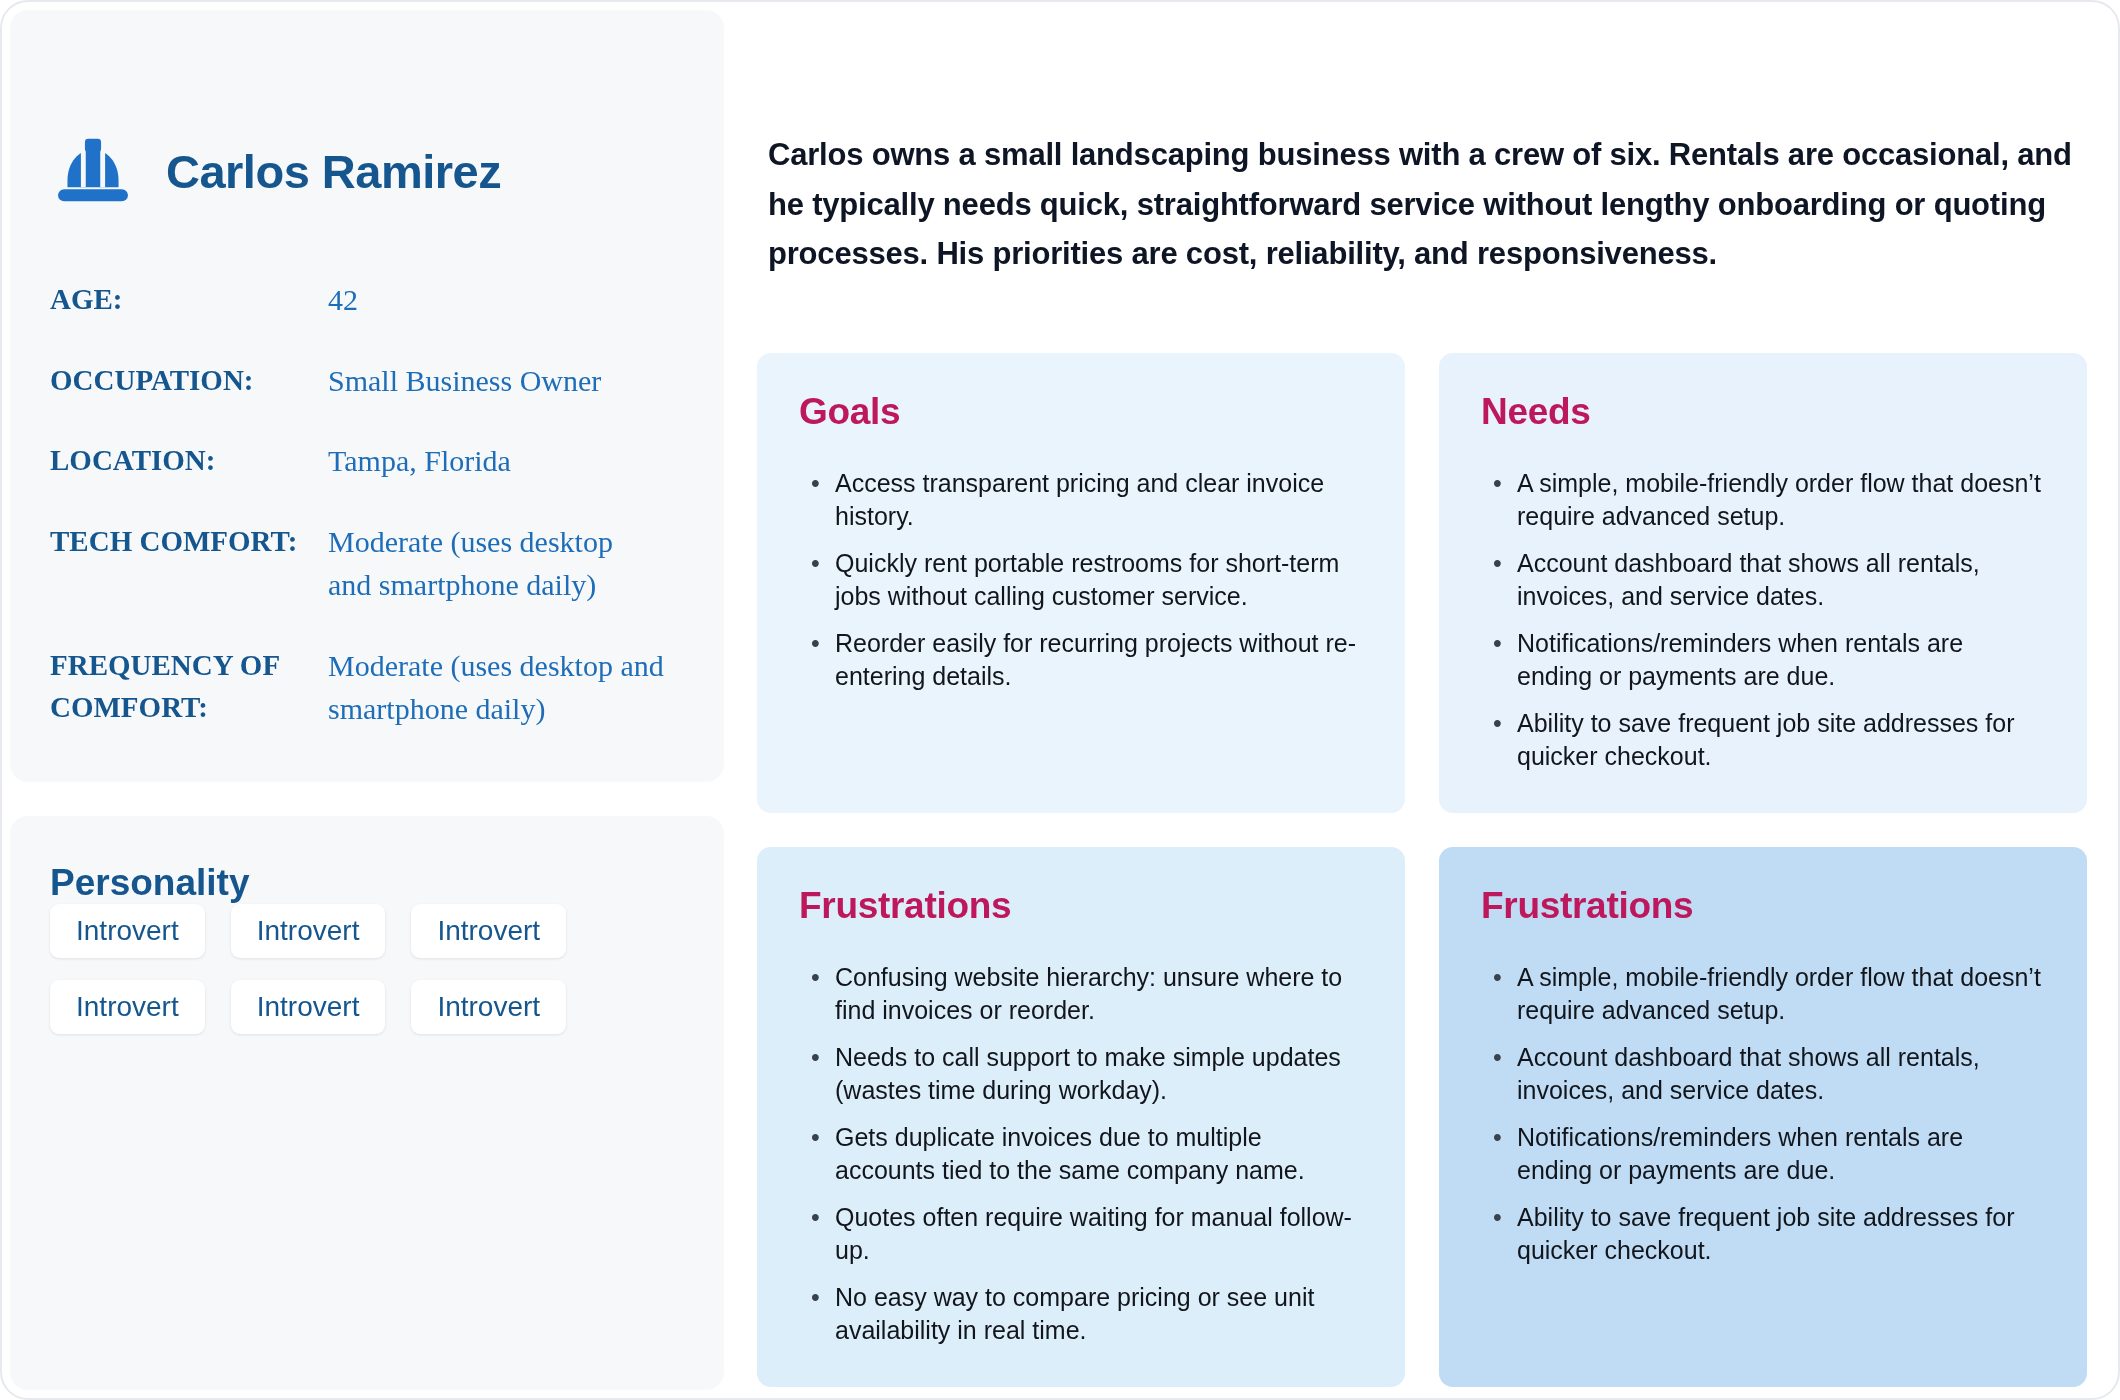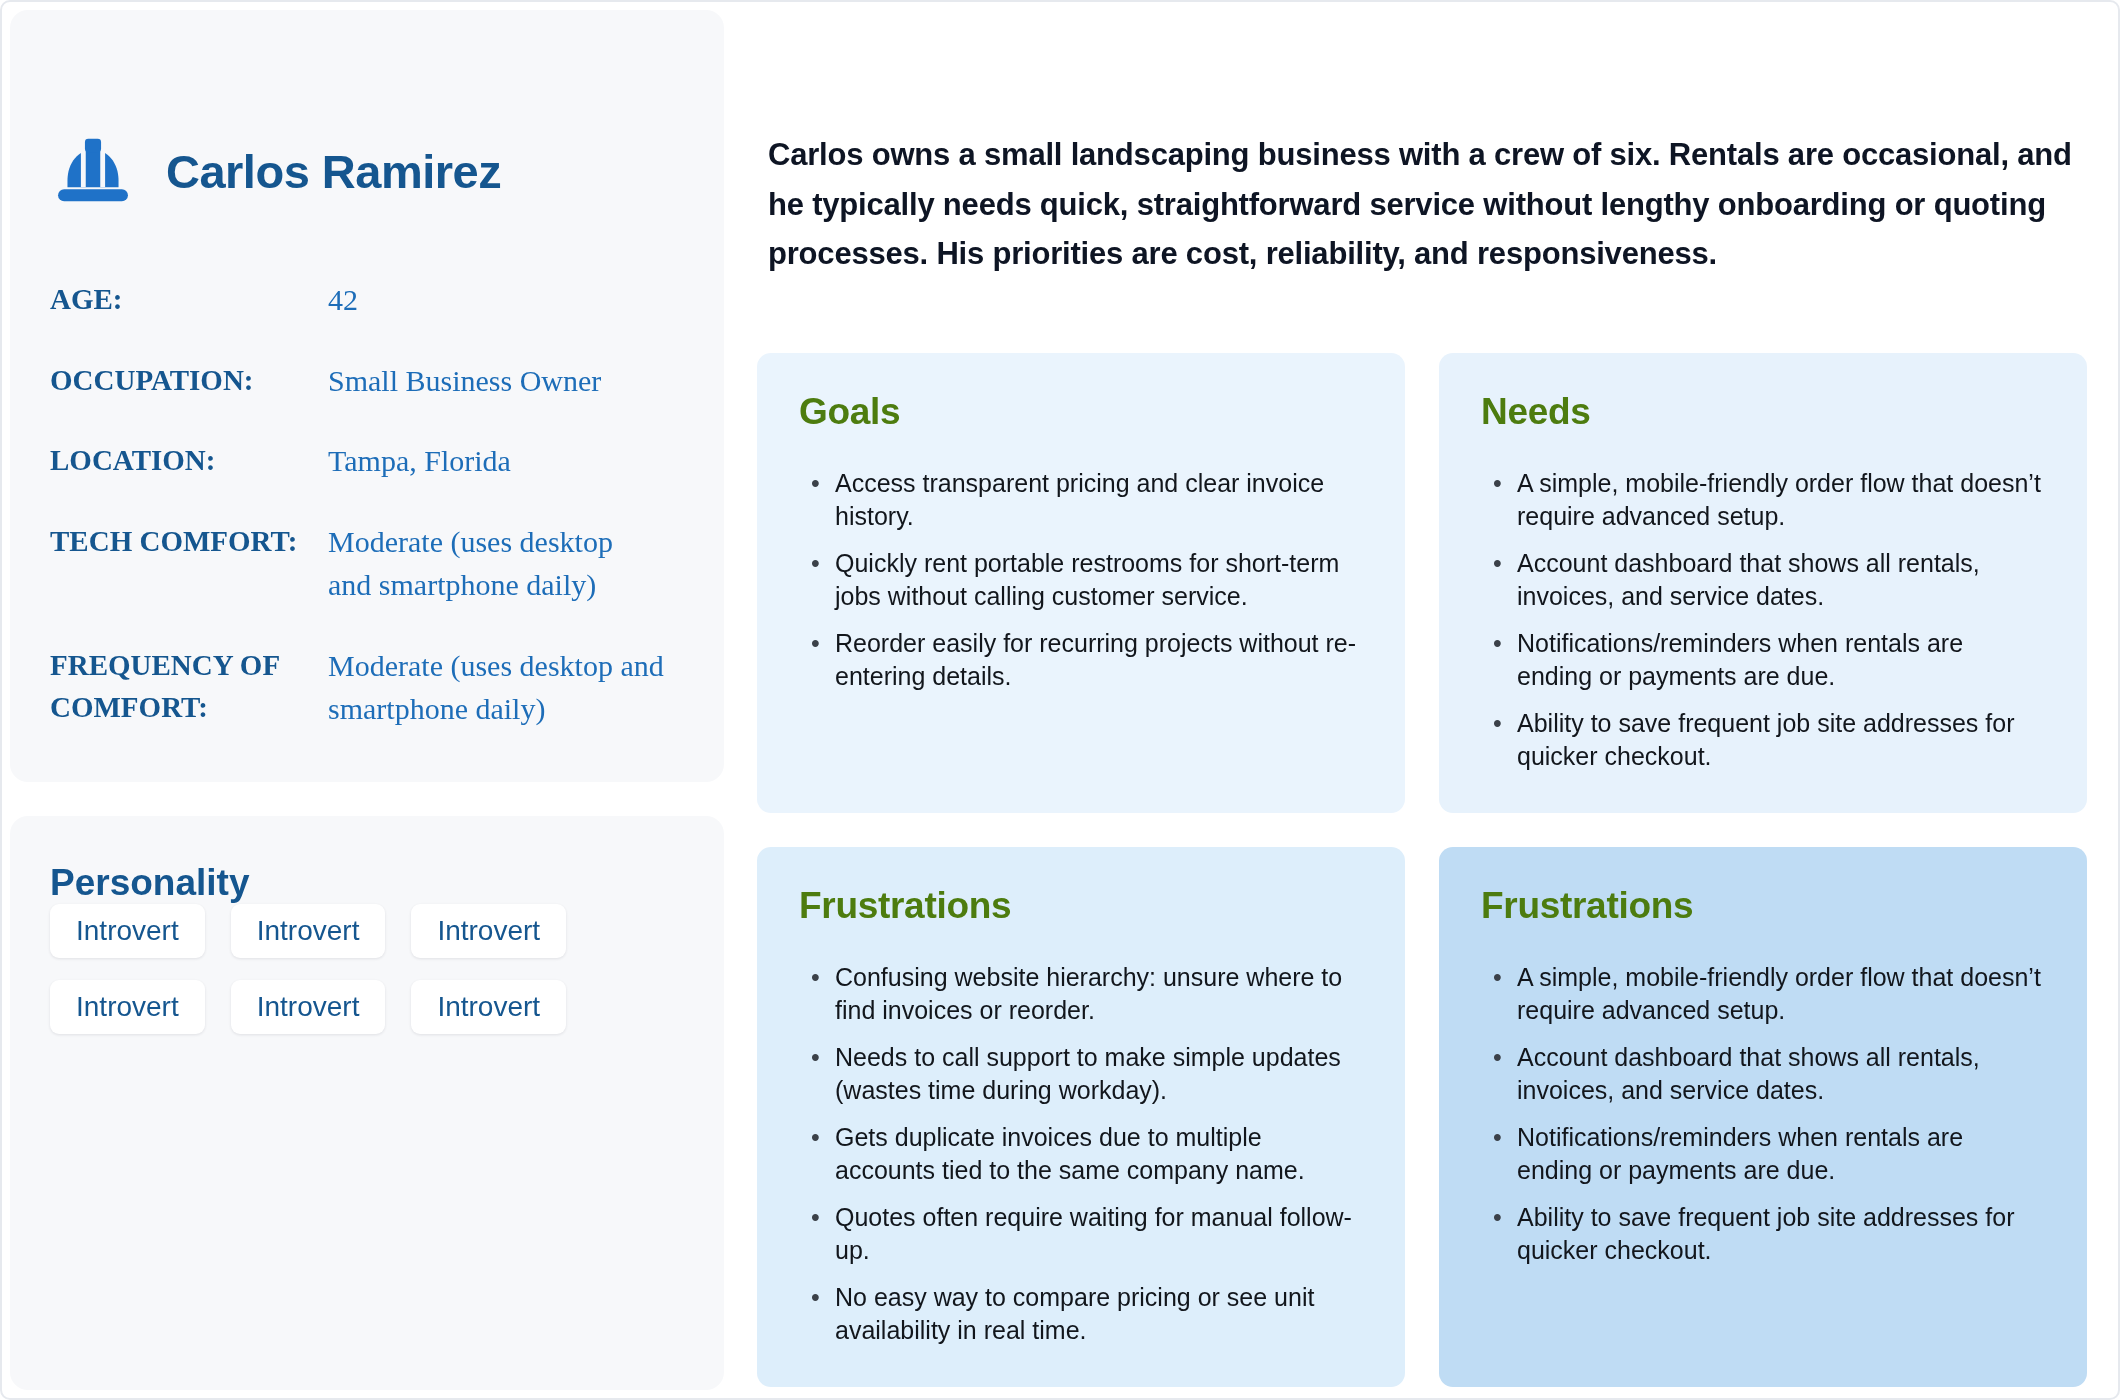--- a/index.html
+++ b/index.html
@@ -7,21 +7,21 @@
   body {
     width: 2120px; height: 1400px;
     font-family: "Liberation Sans", sans-serif;
     color: #10161f;
   }
   .page {
     position: relative;
     width: 2120px; height: 1400px;
     background: #ffffff;
     border: 2px solid #e6e9ee;
-    border-radius: 10px;
+    border-radius: 28px;
     overflow: hidden;
     display: flex;
   }
   
   .left-col {
     width: 714px;
     flex-shrink: 0;
     margin: 8px 0 8px 8px;
     display: flex;
     flex-direction: column;
@@ -106,21 +106,21 @@
     gap: 34px;
     align-items: stretch;
   }
   .card {
     border-radius: 14px;
     padding: 38px 42px 40px 42px;
   }
   .card-title {
     font-size: 37px;
     font-weight: bold;
-    color: #4d7c0f;
+    color: #be185d;
     margin-bottom: 34px;
     letter-spacing: -0.3px;
   }
   .card ul {
     list-style: none;
     padding-left: 8px;
     display: flex;
     flex-direction: column;
     gap: 14px;
   }

